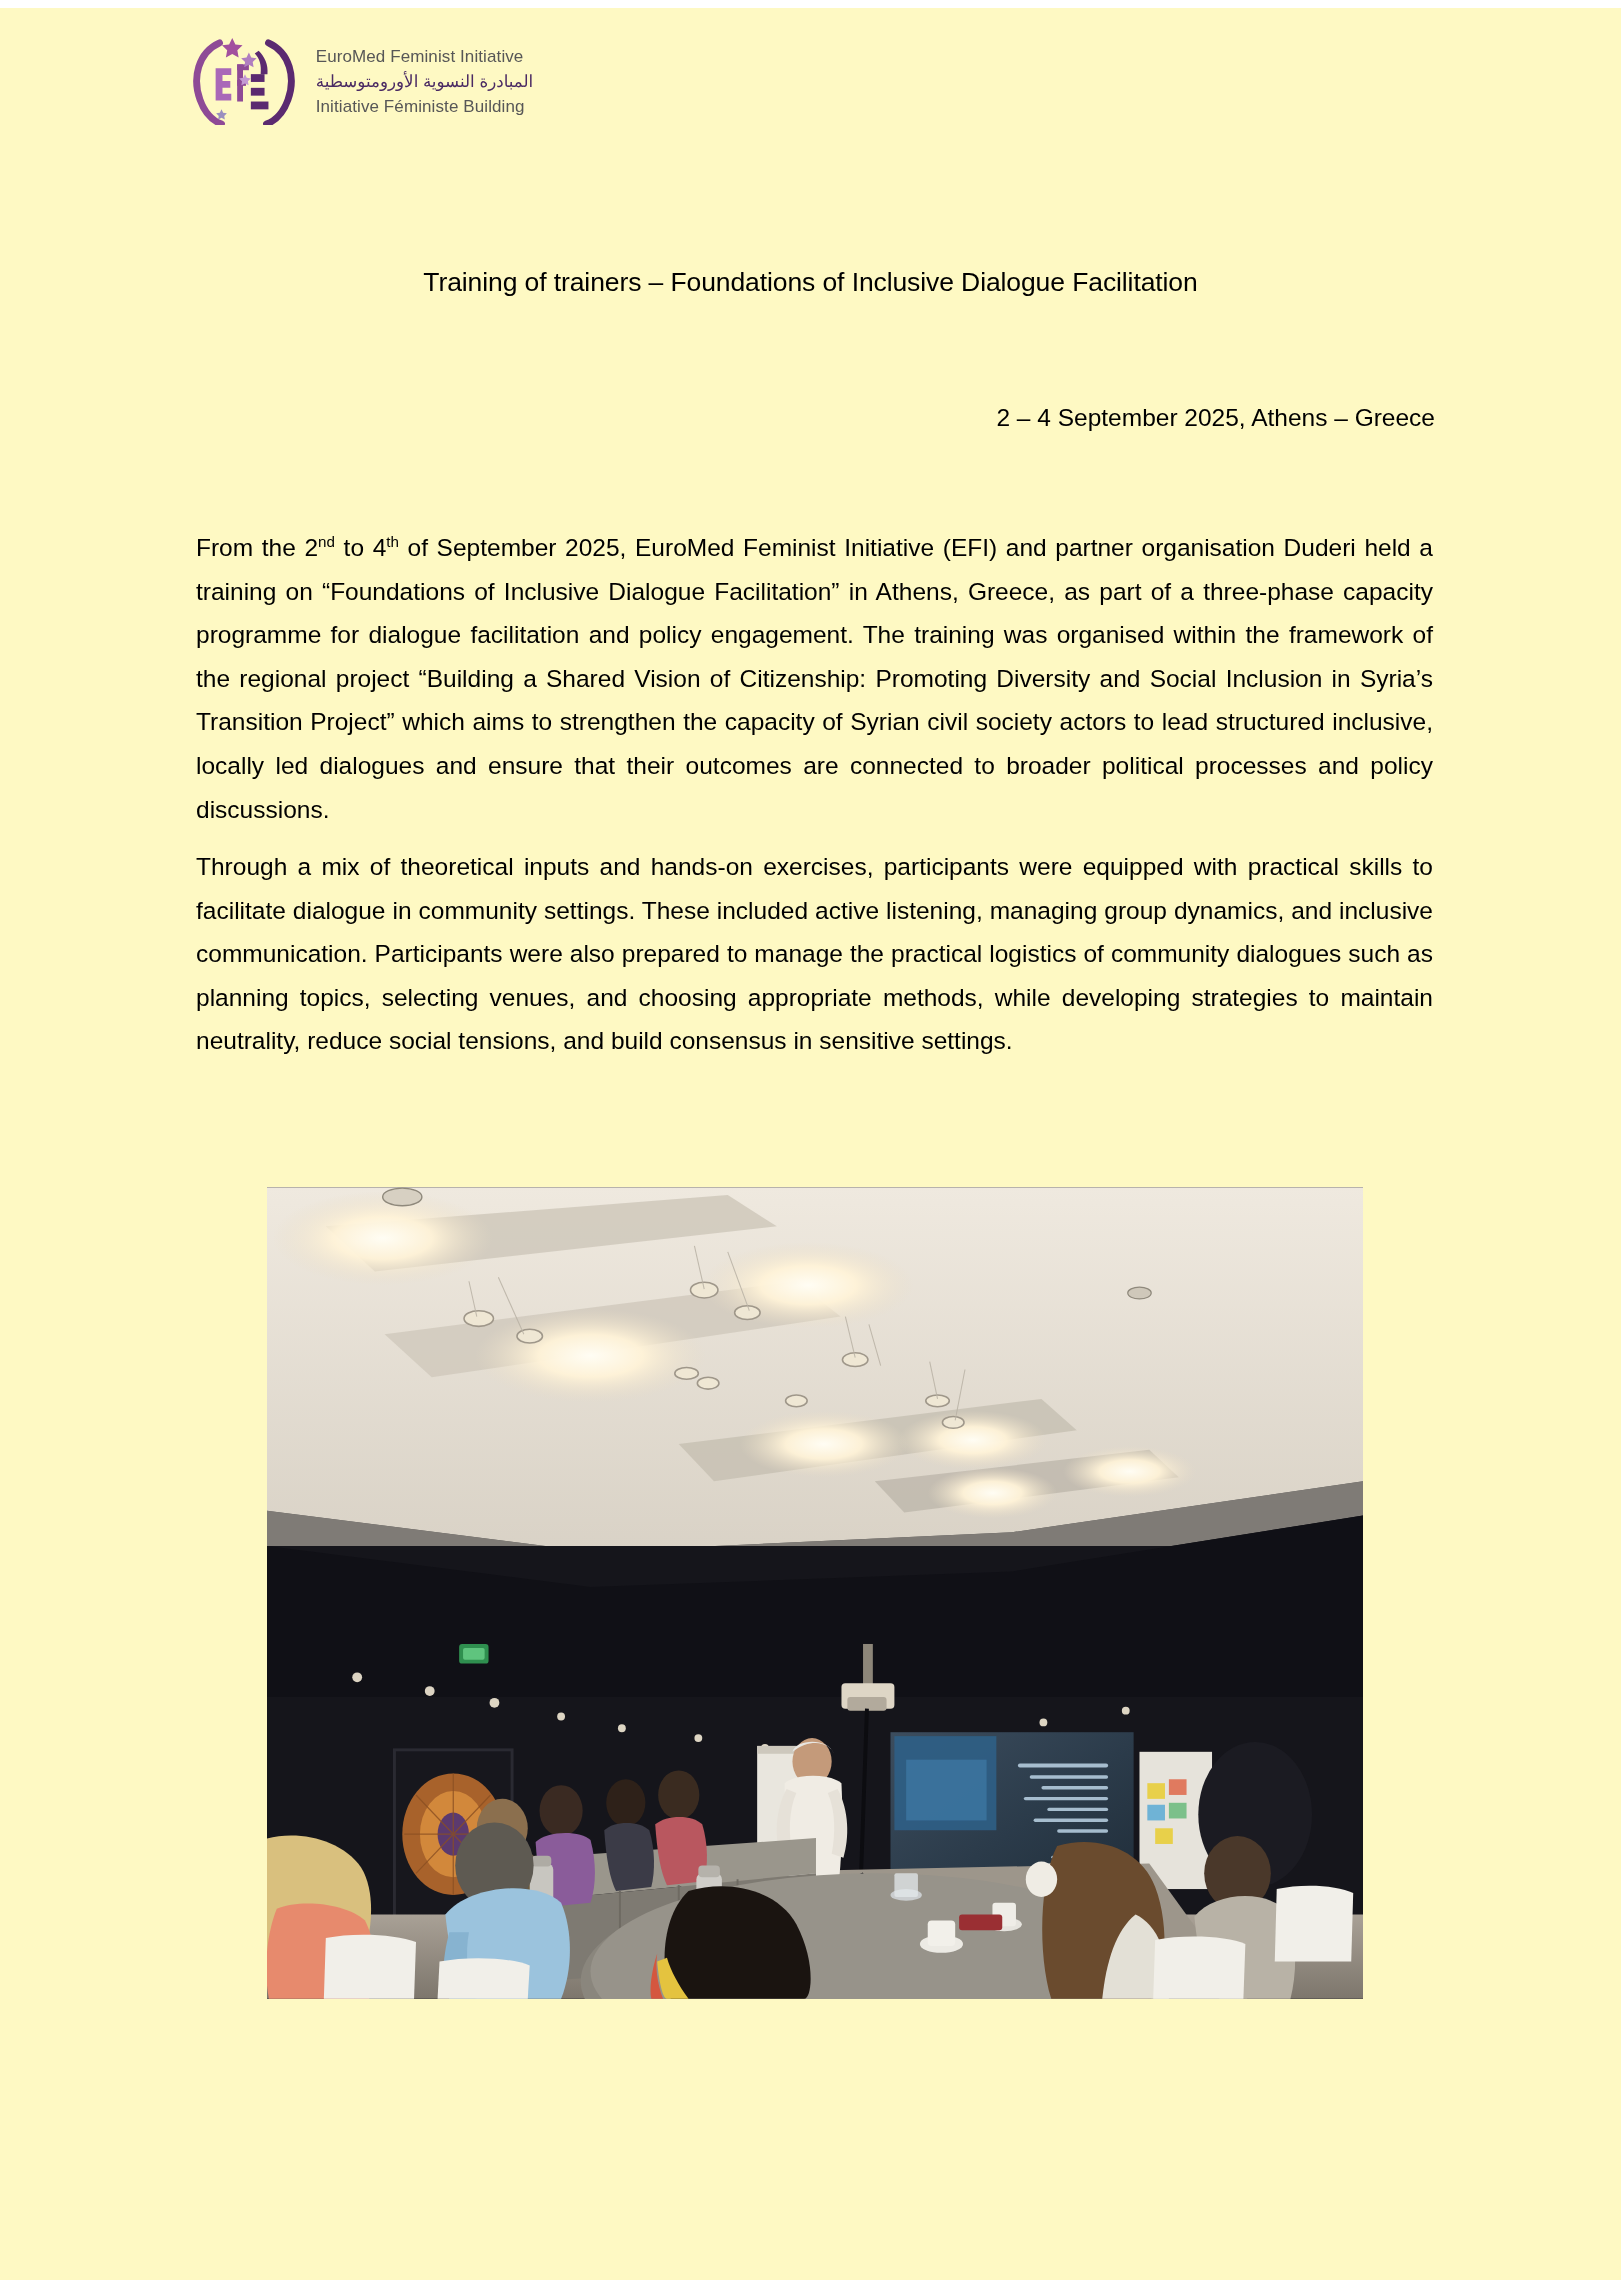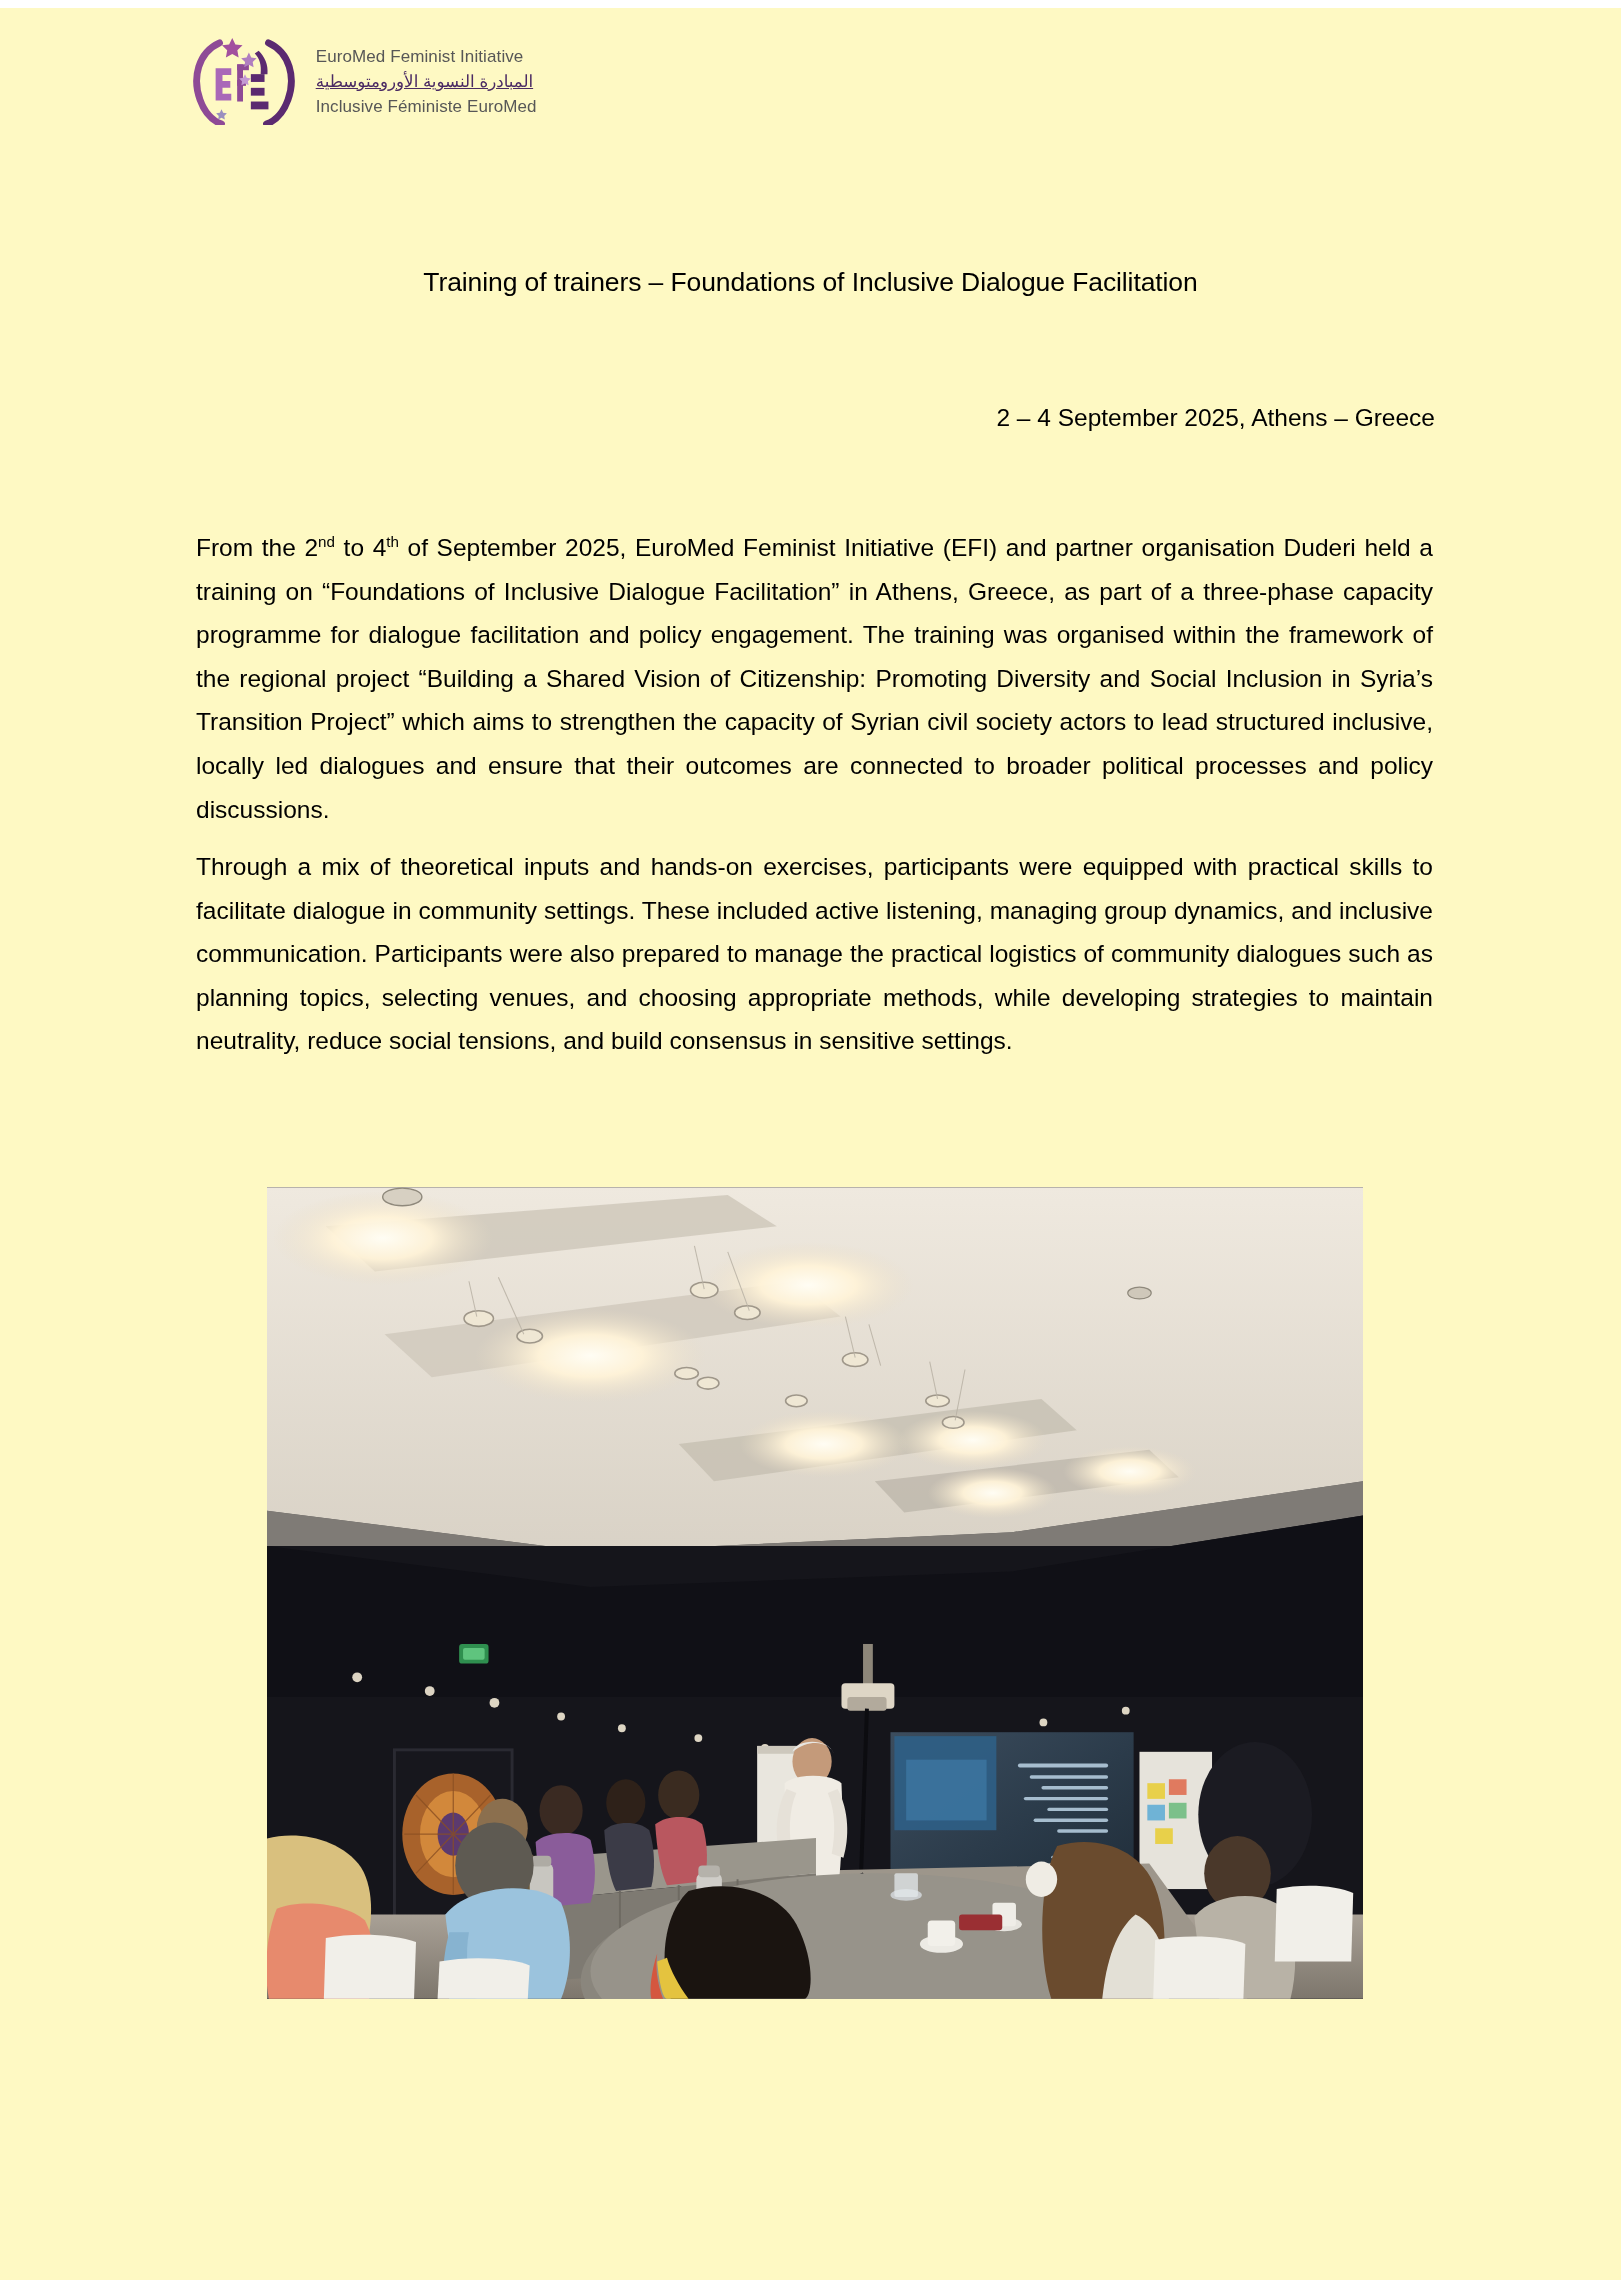--- a/index.html
+++ b/index.html
@@ -54,24 +54,23 @@
     font-size: 17px;
     color: #575757;
     letter-spacing: 0.1px;
     white-space: nowrap;
     line-height: 1.35;
   }
   .efi-line2 {
     font-size: 16.7px;
     color: #4a2a63;
     direction: rtl;
-    text-align: left;
+    text-align: right;
     white-space: nowrap;
     line-height: 1.35;
-    text-decoration: underline;
   }
   .efi-line3 {
     font-size: 17px;
     color: #575757;
     letter-spacing: 0.1px;
     white-space: nowrap;
     line-height: 1.35;
   }
 
   .duderi-logo {
@@ -168,21 +167,21 @@
 
           <path d="M47 3 l3.2 6.6 7.3 1 -5.3 5.1 1.3 7.2 -6.5-3.4 -6.5 3.4 1.3-7.2 -5.3-5.1 7.3-1 z" fill="#a24f9e"></path>
           <path d="M64 18 l2.4 5 5.5 0.8 -4 3.8 0.9 5.4 -4.8-2.5 -4.8 2.5 0.9-5.4 -4-3.8 5.5-0.8 z" fill="#b07ec0"></path>
           <path d="M60 40 l1.8 3.8 4.2 0.6 -3 2.9 0.7 4.1 -3.7-1.9 -3.7 1.9 0.7-4.1 -3-2.9 4.2-0.6 z" fill="#c49ad3"></path>
           <path d="M36 76 l1.7 3.5 3.8 0.6 -2.7 2.6 0.6 3.8 -3.4-1.8 -3.4 1.8 0.6-3.8 -2.7-2.6 3.8-0.6 z" fill="#9a8fbf"></path>
         </svg>
       </div>
       <div class="efi-text">
         <div class="efi-line1">EuroMed Feminist Initiative</div>
         <div class="efi-line2">المبادرة النسوية الأورومتوسطية</div>
-        <div class="efi-line3">Inclusive Féministe EuroMed</div>
+        <div class="efi-line3">Initiative Féministe Building</div>
       </div>
     </div>
 
   </div>
 
   <div class="doc-title">Training of trainers – Foundations of Inclusive Dialogue Facilitation</div>
 
   <div class="date-line">2 – 4 September 2025, Athens – Greece</div>
 
   <div class="body-wrap">

